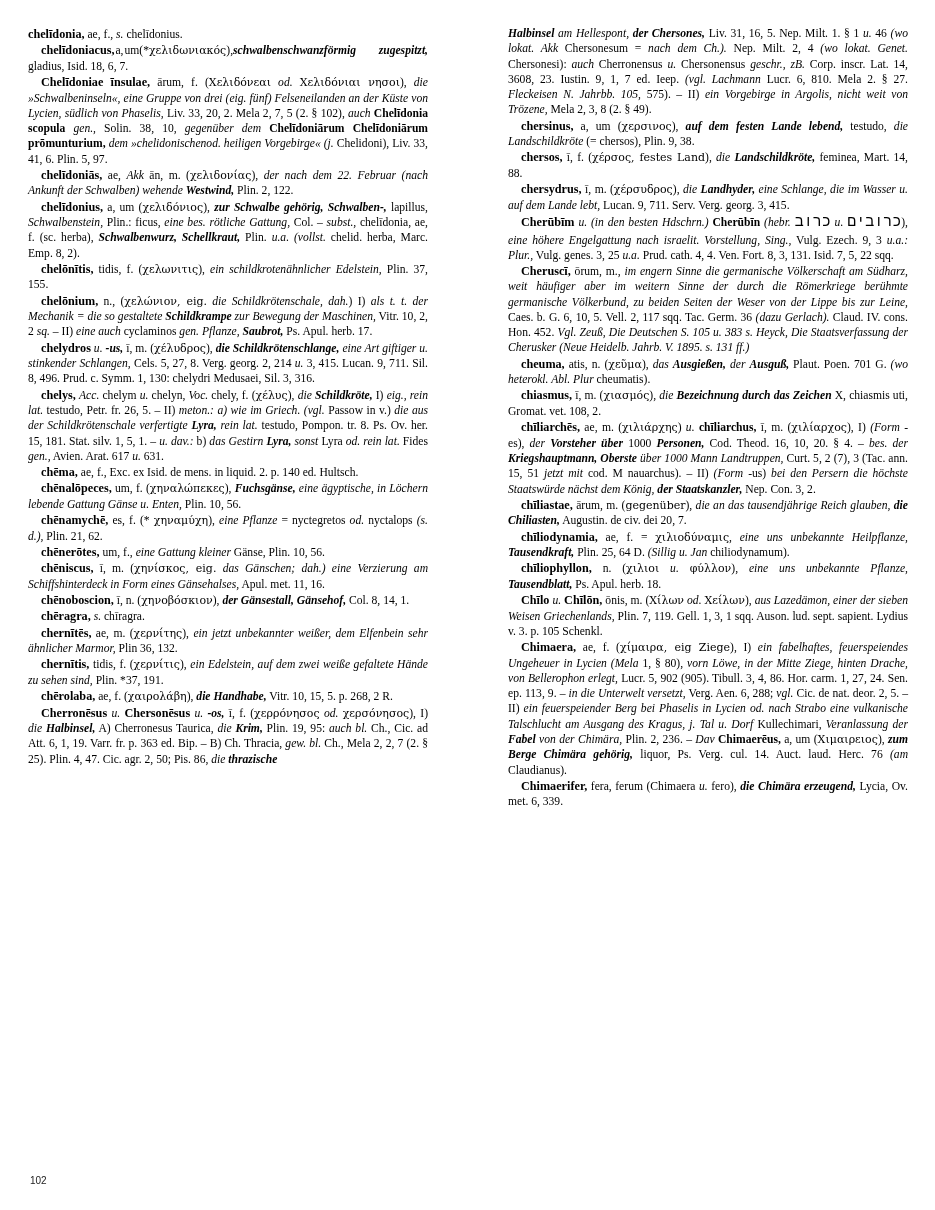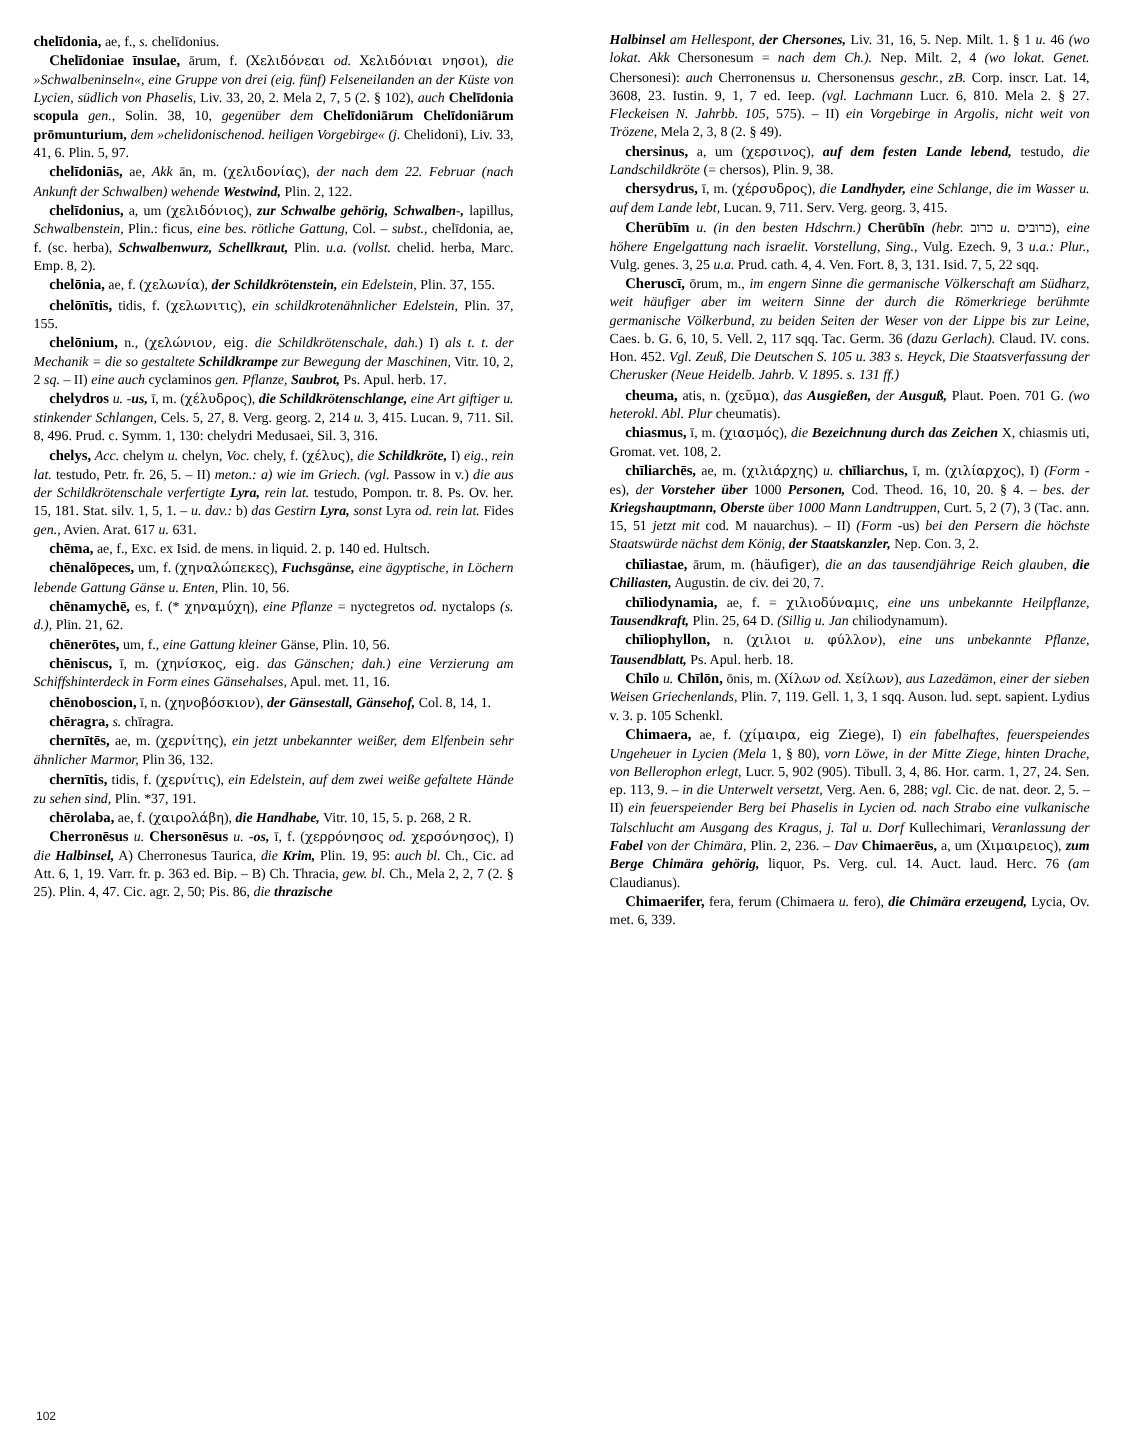--- a/index.html
+++ b/index.html
@@ -63,69 +63,70 @@
   }
   .bi {
     font-style: italic;
     font-weight: bold;
   }
   .gr {
     font-family: "DejaVu Serif", serif;
     font-size: 11px;
   }
   .heb {
-    font-family: Liberation Serif, serif;
-    font-size: 11px;
+    font-family: Liberation Mono, monospace;
+    font-size: 15px;
   }
   .pageno {
     position: absolute;
     left: 30px;
     top: 1175px;
     font-family: "Liberation Sans", sans-serif;
     font-size: 10px;
     color: #222;
   }
 </style>
 </head>
 <body>
 
 <div class="page">
   <div class="columns">
     <div class="col" id="col-left">
         <p class="entry first"><span class="hw">chelīdonia,</span> ae, f., <span class="it">s.</span> chelīdonius.</p>
+        <p class="entry"><span class="hw">chelīdoniacus,</span> a, um(*<span class="gr">χελιδωνιακός</span>),<span class="bi">schwalbenschwanzförmig zugespitzt,</span> gladius, Isid. 18, 6, 7.</p>
         <p class="entry"><span class="hw">Chelīdoniae īnsulae,</span> ārum, f. (<span class="gr">Χελιδόνεαι</span> <span class="it">od.</span> <span class="gr">Χελιδόνιαι νησοι</span>), <span class="it">die »Schwalbeninseln«, eine Gruppe von drei (eig. fünf) Felseneilanden an der Küste von Lycien, südlich von Phaselis,</span> Liv. 33, 20, 2. Mela 2, 7, 5 (2. § 102), <span class="it">auch</span> <span class="hw-sm">Chelīdonia scopula</span> <span class="it">gen.,</span> Solin. 38, 10, <span class="it">gegenüber dem</span> <span class="hw-sm">Chelīdoniārum</span> <span class="hw-sm">Chelīdoniārum prōmunturium,</span> <span class="it">dem »chelidonischenod. heiligen Vorgebirge« (j.</span> Chelidoni), Liv. 33, 41, 6. Plin. 5, 97.</p>
         <p class="entry"><span class="hw">chelīdoniās,</span> ae, <span class="it">Akk</span> ān, m. (<span class="gr">χελιδονίας</span>), <span class="it">der nach dem 22. Februar (nach Ankunft der Schwalben) wehende</span> <span class="bi">Westwind,</span> Plin. 2, 122.</p>
         <p class="entry"><span class="hw">chelīdonius,</span> a, um (<span class="gr">χελιδόνιος</span>), <span class="bi">zur Schwalbe gehörig,</span> <span class="bi">Schwalben-,</span> lapillus, <span class="it">Schwalbenstein,</span> Plin.: ficus, <span class="it">eine bes. rötliche Gattung,</span> Col. – <span class="it">subst.,</span> chelīdonia, ae, f. (sc. herba), <span class="bi">Schwalbenwurz, Schellkraut,</span> Plin. <span class="it">u.a. (vollst.</span> chelid. herba, Marc. Emp. 8, 2).</p>
-        <p class="entry"><span class="hw">chelōnia,</span> ae, f. (<span class="gr">χελωνία</span>), <span class="bi">der Schildkrötenstein,</span> <span class="it">ein Edelstein,</span> Plin. 37, 155.</p>
         <p class="entry"><span class="hw">chelōnītis,</span> tidis, f. (<span class="gr">χελωνιτις</span>), <span class="it">ein schildkrotenähnlicher Edelstein,</span> Plin. 37, 155.</p>
         <p class="entry"><span class="hw">chelōnium,</span> n., (<span class="gr">χελώνιον, eig.</span> <span class="it">die Schildkrötenschale, dah.</span>) I) <span class="it">als t. t. der Mechanik = die so gestaltete</span> <span class="bi">Schildkrampe</span> <span class="it">zur Bewegung der Maschinen,</span> Vitr. 10, 2, 2 <span class="it">sq.</span> – II) <span class="it">eine auch</span> cyclaminos <span class="it">gen. Pflanze,</span> <span class="bi">Saubrot,</span> Ps. Apul. herb. 17.</p>
         <p class="entry"><span class="hw">chelydros</span> <span class="it">u.</span> <span class="bi">-us,</span> ī, m. (<span class="gr">χέλυδρος</span>), <span class="bi">die Schildkrötenschlange,</span> <span class="it">eine Art giftiger u. stinkender Schlangen,</span> Cels. 5, 27, 8. Verg. georg. 2, 214 <span class="it">u.</span> 3, 415. Lucan. 9, 711. Sil. 8, 496. Prud. c. Symm. 1, 130: chelydri Medusaei, Sil. 3, 316.</p>
         <p class="entry"><span class="hw">chelys,</span> <span class="it">Acc.</span> chelym <span class="it">u.</span> chelyn, <span class="it">Voc.</span> chely, f. (<span class="gr">χέλυς</span>), <span class="it">die</span> <span class="bi">Schildkröte,</span> I) <span class="it">eig., rein lat.</span> testudo, Petr. fr. 26, 5. – II) <span class="it">meton.: a) wie im Griech. (vgl.</span> Passow in v.) <span class="it">die aus der Schildkrötenschale verfertigte</span> <span class="bi">Lyra,</span> <span class="it">rein lat.</span> testudo, Pompon. tr. 8. Ps. Ov. her. 15, 181. Stat. silv. 1, 5, 1. – <span class="it">u. dav.:</span> b) <span class="it">das Gestirn</span> <span class="bi">Lyra,</span> <span class="it">sonst</span> Lyra <span class="it">od. rein lat.</span> Fides <span class="it">gen.,</span> Avien. Arat. 617 <span class="it">u.</span> 631.</p>
         <p class="entry"><span class="hw">chēma,</span> ae, f., Exc. ex Isid. de mens. in liquid. 2. p. 140 ed. Hultsch.</p>
         <p class="entry"><span class="hw">chēnalōpeces,</span> um, f. (<span class="gr">χηναλώπεκες</span>), <span class="bi">Fuchsgänse,</span> <span class="it">eine ägyptische, in Löchern lebende Gattung Gänse u. Enten,</span> Plin. 10, 56.</p>
         <p class="entry"><span class="hw">chēnamychē,</span> es, f. (* <span class="gr">χηναμύχη</span>), <span class="it">eine Pflanze</span> = nyctegretos <span class="it">od.</span> nyctalops <span class="it">(s. d.),</span> Plin. 21, 62.</p>
         <p class="entry"><span class="hw">chēnerōtes,</span> um, f., <span class="it">eine Gattung kleiner</span> Gänse, Plin. 10, 56.</p>
         <p class="entry"><span class="hw">chēniscus,</span> ī, m. (<span class="gr">χηνίσκος, eig.</span> <span class="it">das Gänschen; dah.) eine Verzierung am Schiffshinterdeck in Form eines Gänsehalses,</span> Apul. met. 11, 16.</p>
         <p class="entry"><span class="hw">chēnoboscion,</span> ī, n. (<span class="gr">χηνοβόσκιον</span>), <span class="bi">der Gänsestall, Gänsehof,</span> Col. 8, 14, 1.</p>
         <p class="entry"><span class="hw">chēragra,</span> <span class="it">s.</span> chīragra.</p>
         <p class="entry"><span class="hw">chernītēs,</span> ae, m. (<span class="gr">χερνίτης</span>), <span class="it">ein jetzt unbekannter weißer, dem Elfenbein sehr ähnlicher Marmor,</span> Plin 36, 132.</p>
         <p class="entry"><span class="hw">chernītis,</span> tidis, f. (<span class="gr">χερνίτις</span>), <span class="it">ein Edelstein, auf dem zwei weiße gefaltete Hände zu sehen sind,</span> Plin. *37, 191.</p>
         <p class="entry"><span class="hw">chērolaba,</span> ae, f. (<span class="gr">χαιρολάβη</span>), <span class="bi">die Handhabe,</span> Vitr. 10, 15, 5. p. 268, 2 R.</p>
         <p class="entry"><span class="hw">Cherronēsus</span> <span class="it">u.</span> <span class="hw">Chersonēsus</span> <span class="it">u.</span> <span class="bi">-os,</span> ī, f. (<span class="gr">χερρόνησος</span> <span class="it">od.</span> <span class="gr">χερσόνησος</span>), I) <span class="it">die</span> <span class="bi">Halbinsel,</span> A) Cherronesus Taurica, <span class="it">die</span> <span class="bi">Krim,</span> Plin. 19, 95: <span class="it">auch bl.</span> Ch., Cic. ad Att. 6, 1, 19. Varr. fr. p. 363 ed. Bip. – B) Ch. Thracia, <span class="it">gew. bl.</span> Ch., Mela 2, 2, 7 (2. § 25). Plin. 4, 47. Cic. agr. 2, 50; Pis. 86, <span class="it">die</span> <span class="bi">thrazische</span></p>
       </div>
     <div class="col" id="col-right">
         <p class="entry first"><span class="bi">Halbinsel</span> <span class="it">am Hellespont,</span> <span class="bi">der Chersones,</span> Liv. 31, 16, 5. Nep. Milt. 1. § 1 <span class="it">u.</span> 46 <span class="it">(wo lokat. Akk</span> Chersonesum = <span class="it">nach dem Ch.).</span> Nep. Milt. 2, 4 <span class="it">(wo lokat. Genet.</span> Chersonesi): <span class="it">auch</span> Cherronensus <span class="it">u.</span> Chersonensus <span class="it">geschr., zB.</span> Corp. inscr. Lat. 14, 3608, 23. Iustin. 9, 1, 7 ed. Ieep. <span class="it">(vgl. Lachmann</span> Lucr. 6, 810. Mela 2. § 27. <span class="it">Fleckeisen N. Jahrbb. 105,</span> 575). – II) <span class="it">ein Vorgebirge in Argolis, nicht weit von Trözene,</span> Mela 2, 3, 8 (2. § 49).</p>
         <p class="entry"><span class="hw">chersinus,</span> a, um (<span class="gr">χερσινος</span>), <span class="bi">auf dem festen Lande lebend,</span> testudo, <span class="it">die Landschildkröte</span> (= chersos), Plin. 9, 38.</p>
+        <p class="entry"><span class="hw">chersos,</span> ī, f. (<span class="gr">χέρσος, festes Land</span>), <span class="it">die</span> <span class="bi">Landschildkröte,</span> feminea, Mart. 14, 88.</p>
         <p class="entry"><span class="hw">chersydrus,</span> ī, m. (<span class="gr">χέρσυδρος</span>), <span class="it">die</span> <span class="bi">Landhyder,</span> <span class="it">eine Schlange, die im Wasser u. auf dem Lande lebt,</span> Lucan. 9, 711. Serv. Verg. georg. 3, 415.</p>
         <p class="entry"><span class="hw">Cherūbīm</span> <span class="it">u. (in den besten Hdschrn.)</span> <span class="hw-sm">Cherūbīn</span> <span class="it">(hebr.</span> <span class="heb">כרוב</span> <span class="it">u.</span> <span class="heb">כרובים</span>)<span class="it">, eine höhere Engelgattung nach israelit. Vorstellung, Sing.,</span> Vulg. Ezech. 9, 3 <span class="it">u.a.: Plur.,</span> Vulg. genes. 3, 25 <span class="it">u.a.</span> Prud. cath. 4, 4. Ven. Fort. 8, 3, 131. Isid. 7, 5, 22 sqq.</p>
         <p class="entry"><span class="hw">Cheruscī,</span> ōrum, m., <span class="it">im engern Sinne die germanische Völkerschaft am Südharz, weit häufiger aber im weitern Sinne der durch die Römerkriege berühmte germanische Völkerbund, zu beiden Seiten der Weser von der Lippe bis zur Leine,</span> Caes. b. G. 6, 10, 5. Vell. 2, 117 sqq. Tac. Germ. 36 <span class="it">(dazu Gerlach).</span> Claud. IV. cons. Hon. 452. <span class="it">Vgl. Zeuß, Die Deutschen S. 105 u. 383 s. Heyck, Die Staatsverfassung der Cherusker (Neue Heidelb. Jahrb. V. 1895. s. 131 ff.)</span></p>
         <p class="entry"><span class="hw">cheuma,</span> atis, n. (<span class="gr">χεῦμα</span>), <span class="it">das</span> <span class="bi">Ausgießen,</span> <span class="it">der</span> <span class="bi">Ausguß,</span> Plaut. Poen. 701 G. <span class="it">(wo heterokl. Abl. Plur</span> cheumatis).</p>
         <p class="entry"><span class="hw">chiasmus,</span> ī, m. (<span class="gr">χιασμός</span>), <span class="it">die</span> <span class="bi">Bezeichnung durch das Zeichen</span> X, chiasmis uti, Gromat. vet. 108, 2.</p>
         <p class="entry"><span class="hw">chīliarchēs,</span> ae, m. (<span class="gr">χιλιάρχης</span>) <span class="it">u.</span> <span class="hw-sm">chīliarchus,</span> ī, m. (<span class="gr">χιλίαρχος</span>), I) <span class="it">(Form</span> -es), <span class="it">der</span> <span class="bi">Vorsteher über</span> 1000 <span class="bi">Personen,</span> Cod. Theod. 16, 10, 20. § 4. – <span class="it">bes. der</span> <span class="bi">Kriegshauptmann, Oberste</span> <span class="it">über 1000 Mann Landtruppen,</span> Curt. 5, 2 (7), 3 (Tac. ann. 15, 51 <span class="it">jetzt mit</span> cod. M nauarchus). – II) <span class="it">(Form</span> -us) <span class="it">bei den Persern die höchste Staatswürde nächst dem König,</span> <span class="bi">der Staatskanzler,</span> Nep. Con. 3, 2.</p>
-        <p class="entry"><span class="hw">chīliastae,</span> ārum, m. (<span class="gr">häufiger</span>), <span class="it">die an das tausendjährige Reich glauben,</span> <span class="bi">die Chiliasten,</span> Augustin. de civ. dei 20, 7.</p>
+        <p class="entry"><span class="hw">chīliastae,</span> ārum, m. (<span class="gr">gegenüber</span>), <span class="it">die an das tausendjährige Reich glauben,</span> <span class="bi">die Chiliasten,</span> Augustin. de civ. dei 20, 7.</p>
         <p class="entry"><span class="hw">chīliodynamia,</span> ae, f. = <span class="gr">χιλιοδύναμις</span>, <span class="it">eine uns unbekannte Heilpflanze,</span> <span class="bi">Tausendkraft,</span> Plin. 25, 64 D. <span class="it">(Sillig u. Jan</span> chiliodynamum).</p>
         <p class="entry"><span class="hw">chīliophyllon,</span> n. (<span class="gr">χιλιοι</span> <span class="it">u.</span> <span class="gr">φύλλον</span>), <span class="it">eine uns unbekannte Pflanze,</span> <span class="bi">Tausendblatt,</span> Ps. Apul. herb. 18.</p>
         <p class="entry"><span class="hw">Chīlo</span> <span class="it">u.</span> <span class="hw">Chīlōn,</span> ōnis, m. (<span class="gr">Χίλων</span> <span class="it">od.</span> <span class="gr">Χείλων</span>), <span class="it">aus Lazedämon, einer der sieben Weisen Griechenlands,</span> Plin. 7, 119. Gell. 1, 3, 1 sqq. Auson. lud. sept. sapient. Lydius v. 3. p. 105 Schenkl.</p>
         <p class="entry"><span class="hw">Chimaera,</span> ae, f. (<span class="gr">χίμαιρα, eig Ziege</span>), I) <span class="it">ein fabelhaftes, feuerspeiendes Ungeheuer in Lycien (Mela</span> 1, § 80), <span class="it">vorn Löwe, in der Mitte Ziege, hinten Drache, von Bellerophon erlegt,</span> Lucr. 5, 902 (905). Tibull. 3, 4, 86. Hor. carm. 1, 27, 24. Sen. ep. 113, 9. – <span class="it">in die Unterwelt versetzt,</span> Verg. Aen. 6, 288; <span class="it">vgl.</span> Cic. de nat. deor. 2, 5. – II) <span class="it">ein feuerspeiender Berg bei Phaselis in Lycien od. nach Strabo eine vulkanische Talschlucht am Ausgang des Kragus, j. Tal u. Dorf</span> Kullechimari, <span class="it">Veranlassung der</span> <span class="bi">Fabel</span> <span class="it">von der Chimära,</span> Plin. 2, 236. – <span class="it">Dav</span> <span class="hw-sm">Chimaerēus,</span> a, um (<span class="gr">Χιμαιρειος</span>), <span class="bi">zum Berge Chimära gehörig,</span> liquor, Ps. Verg. cul. 14. Auct. laud. Herc. 76 <span class="it">(am</span> Claudianus).</p>
         <p class="entry"><span class="hw">Chimaerifer,</span> fera, ferum (Chimaera <span class="it">u.</span> fero), <span class="bi">die Chimära erzeugend,</span> Lycia, Ov. met. 6, 339.</p>
       </div>
   </div>
   <div class="pageno">102</div>
 </div>
 

